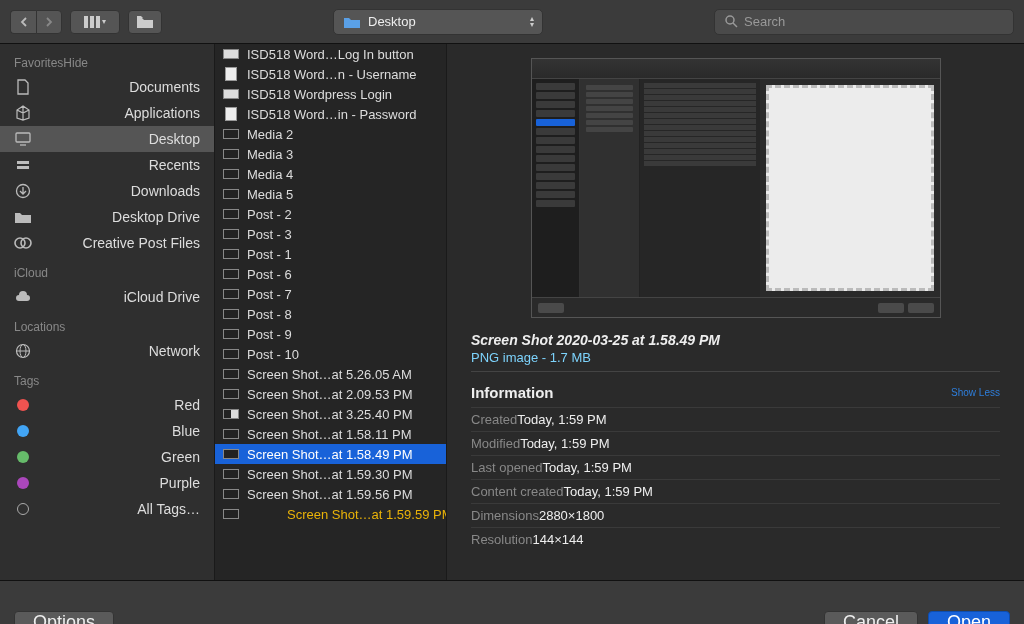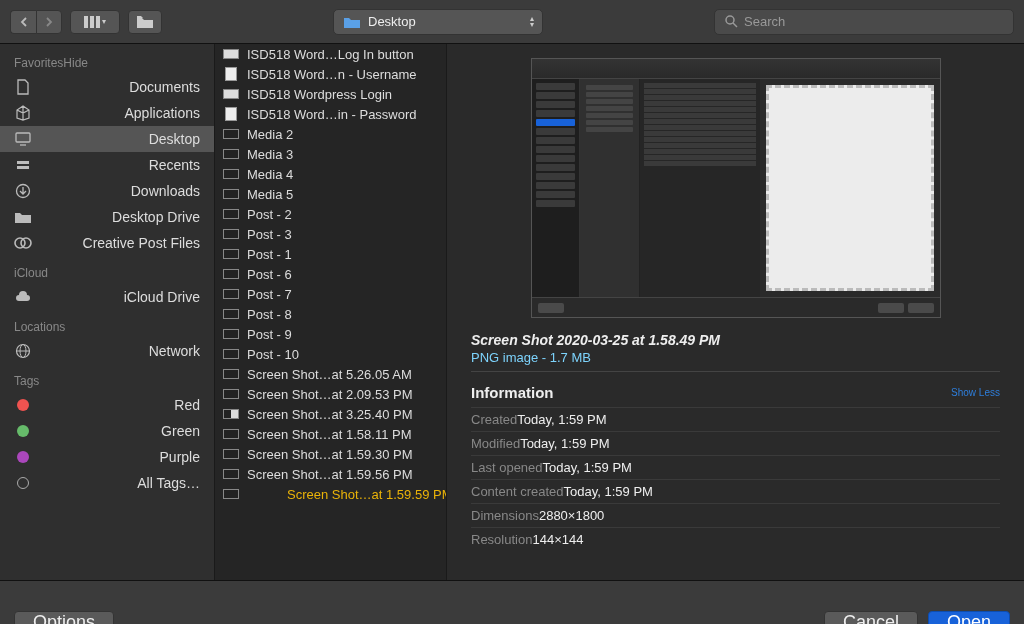--- a/index.html
+++ b/index.html
@@ -229,20 +229,26 @@
     </div>
     <div id="sb-tags">
         <div class="sb-item">
           <span class="sb-icon">
             <span class="tag-dot" style="background:#ef5350"></span>
           </span>
           <span>Red</span>
         </div>
         <div class="sb-item">
           <span class="sb-icon">
+            <span class="tag-dot" style="background:#42a5f5"></span>
+          </span>
+          <span>Blue</span>
+        </div>
+        <div class="sb-item">
+          <span class="sb-icon">
             <span class="tag-dot" style="background:#66bb6a"></span>
           </span>
           <span>Green</span>
         </div>
         <div class="sb-item">
           <span class="sb-icon">
             <span class="tag-dot" style="background:#ab47bc"></span>
           </span>
           <span>Purple</span>
         </div>
@@ -368,20 +374,26 @@
         <span class="file-icon">
           <span class="mini-screenshot split"></span>
         </span>
         <span>Screen Shot…at 3.25.40 PM</span>
       </div>
       <div class="file-row">
         <span class="file-icon">
           <span class="mini-screenshot dark"></span>
         </span>
         <span>Screen Shot…at 1.58.11 PM</span>
+      </div>
+      <div class="file-row selected">
+        <span class="file-icon">
+          <span class="mini-screenshot dark"></span>
+        </span>
+        <span>Screen Shot…at 1.58.49 PM</span>
       </div>
       <div class="file-row">
         <span class="file-icon">
           <span class="mini-screenshot dark"></span>
         </span>
         <span>Screen Shot…at 1.59.30 PM</span>
       </div>
       <div class="file-row">
         <span class="file-icon">
           <span class="mini-screenshot dark"></span>

